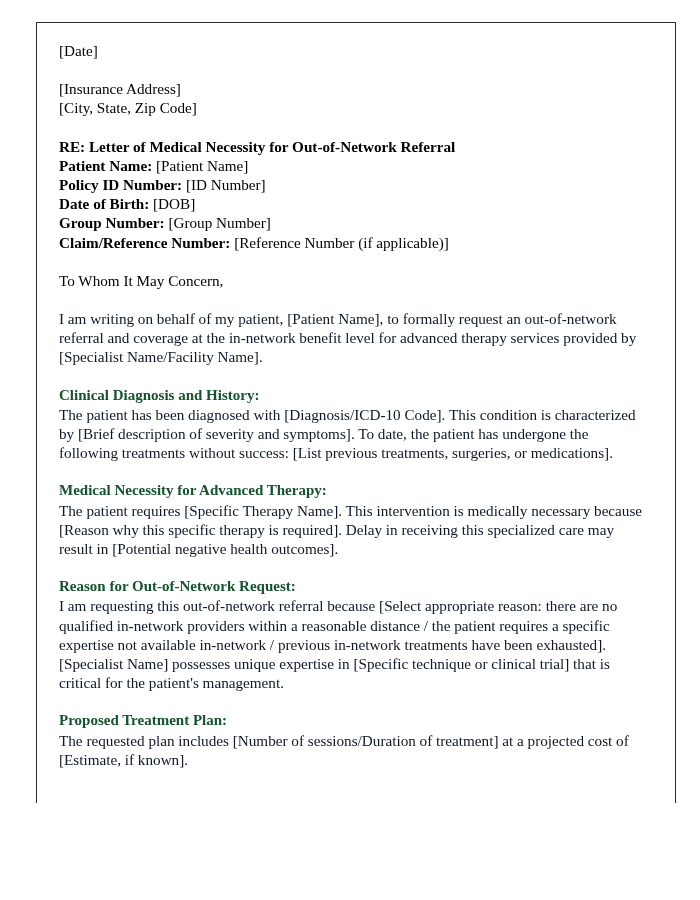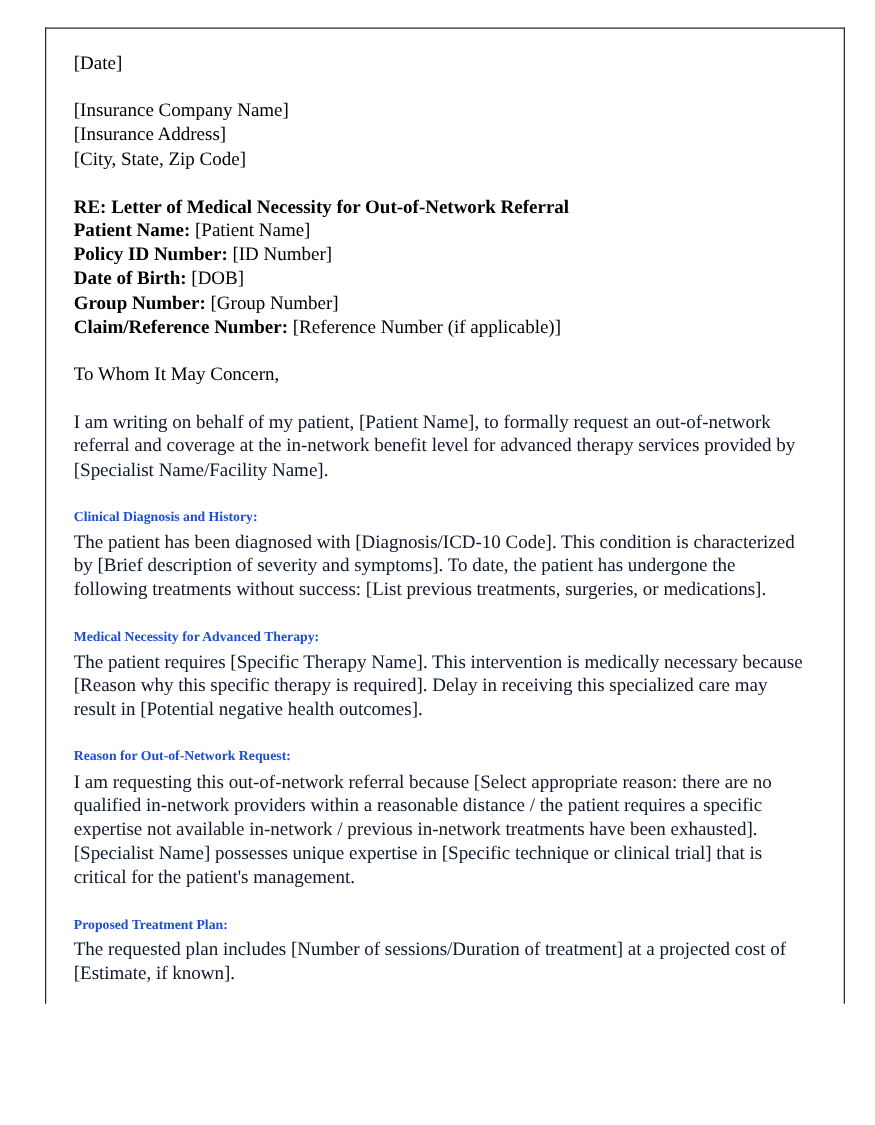--- a/index.html
+++ b/index.html
@@ -43,24 +43,24 @@
     margin: 0;
     text-align: left;
   }
   .blockgap {
     height: 19px;
   }
   .smallgap {
     height: 19px;
   }
   .heading {
-    font-size: 11px;
+    font-size: 15px;
     line-height: 19.2px;
     font-weight: bold;
-    color: #1d4ed8;
+    color: #14532d;
     font-family: Liberation Serif, serif;
   }
   .label {
     font-weight: bold;
   }
   .re-block .line {
     font-weight: bold;
   }
   .re-block .value {
     font-weight: normal;
@@ -73,21 +73,20 @@
 <body>
 
 <div class="page-wrap">
   <div class="page-body">
 
     <div class="line">[Date]</div>
 
     <div class="blockgap"></div>
 
     <div>
-      <div class="line">[Insurance Company Name]</div>
       <div class="line">[Insurance Address]</div>
       <div class="line">[City, State, Zip Code]</div>
     </div>
 
     <div class="blockgap"></div>
 
     <div class="re-block">
       <div class="line"><span class="label">RE:</span><span class="label"> Letter of Medical Necessity for Out-of-Network Referral</span></div>
       <div class="line"><span class="label">Patient Name:</span><span class="value"> [Patient Name]</span></div>
       <div class="line"><span class="label">Policy ID Number:</span><span class="value"> [ID Number]</span></div>

